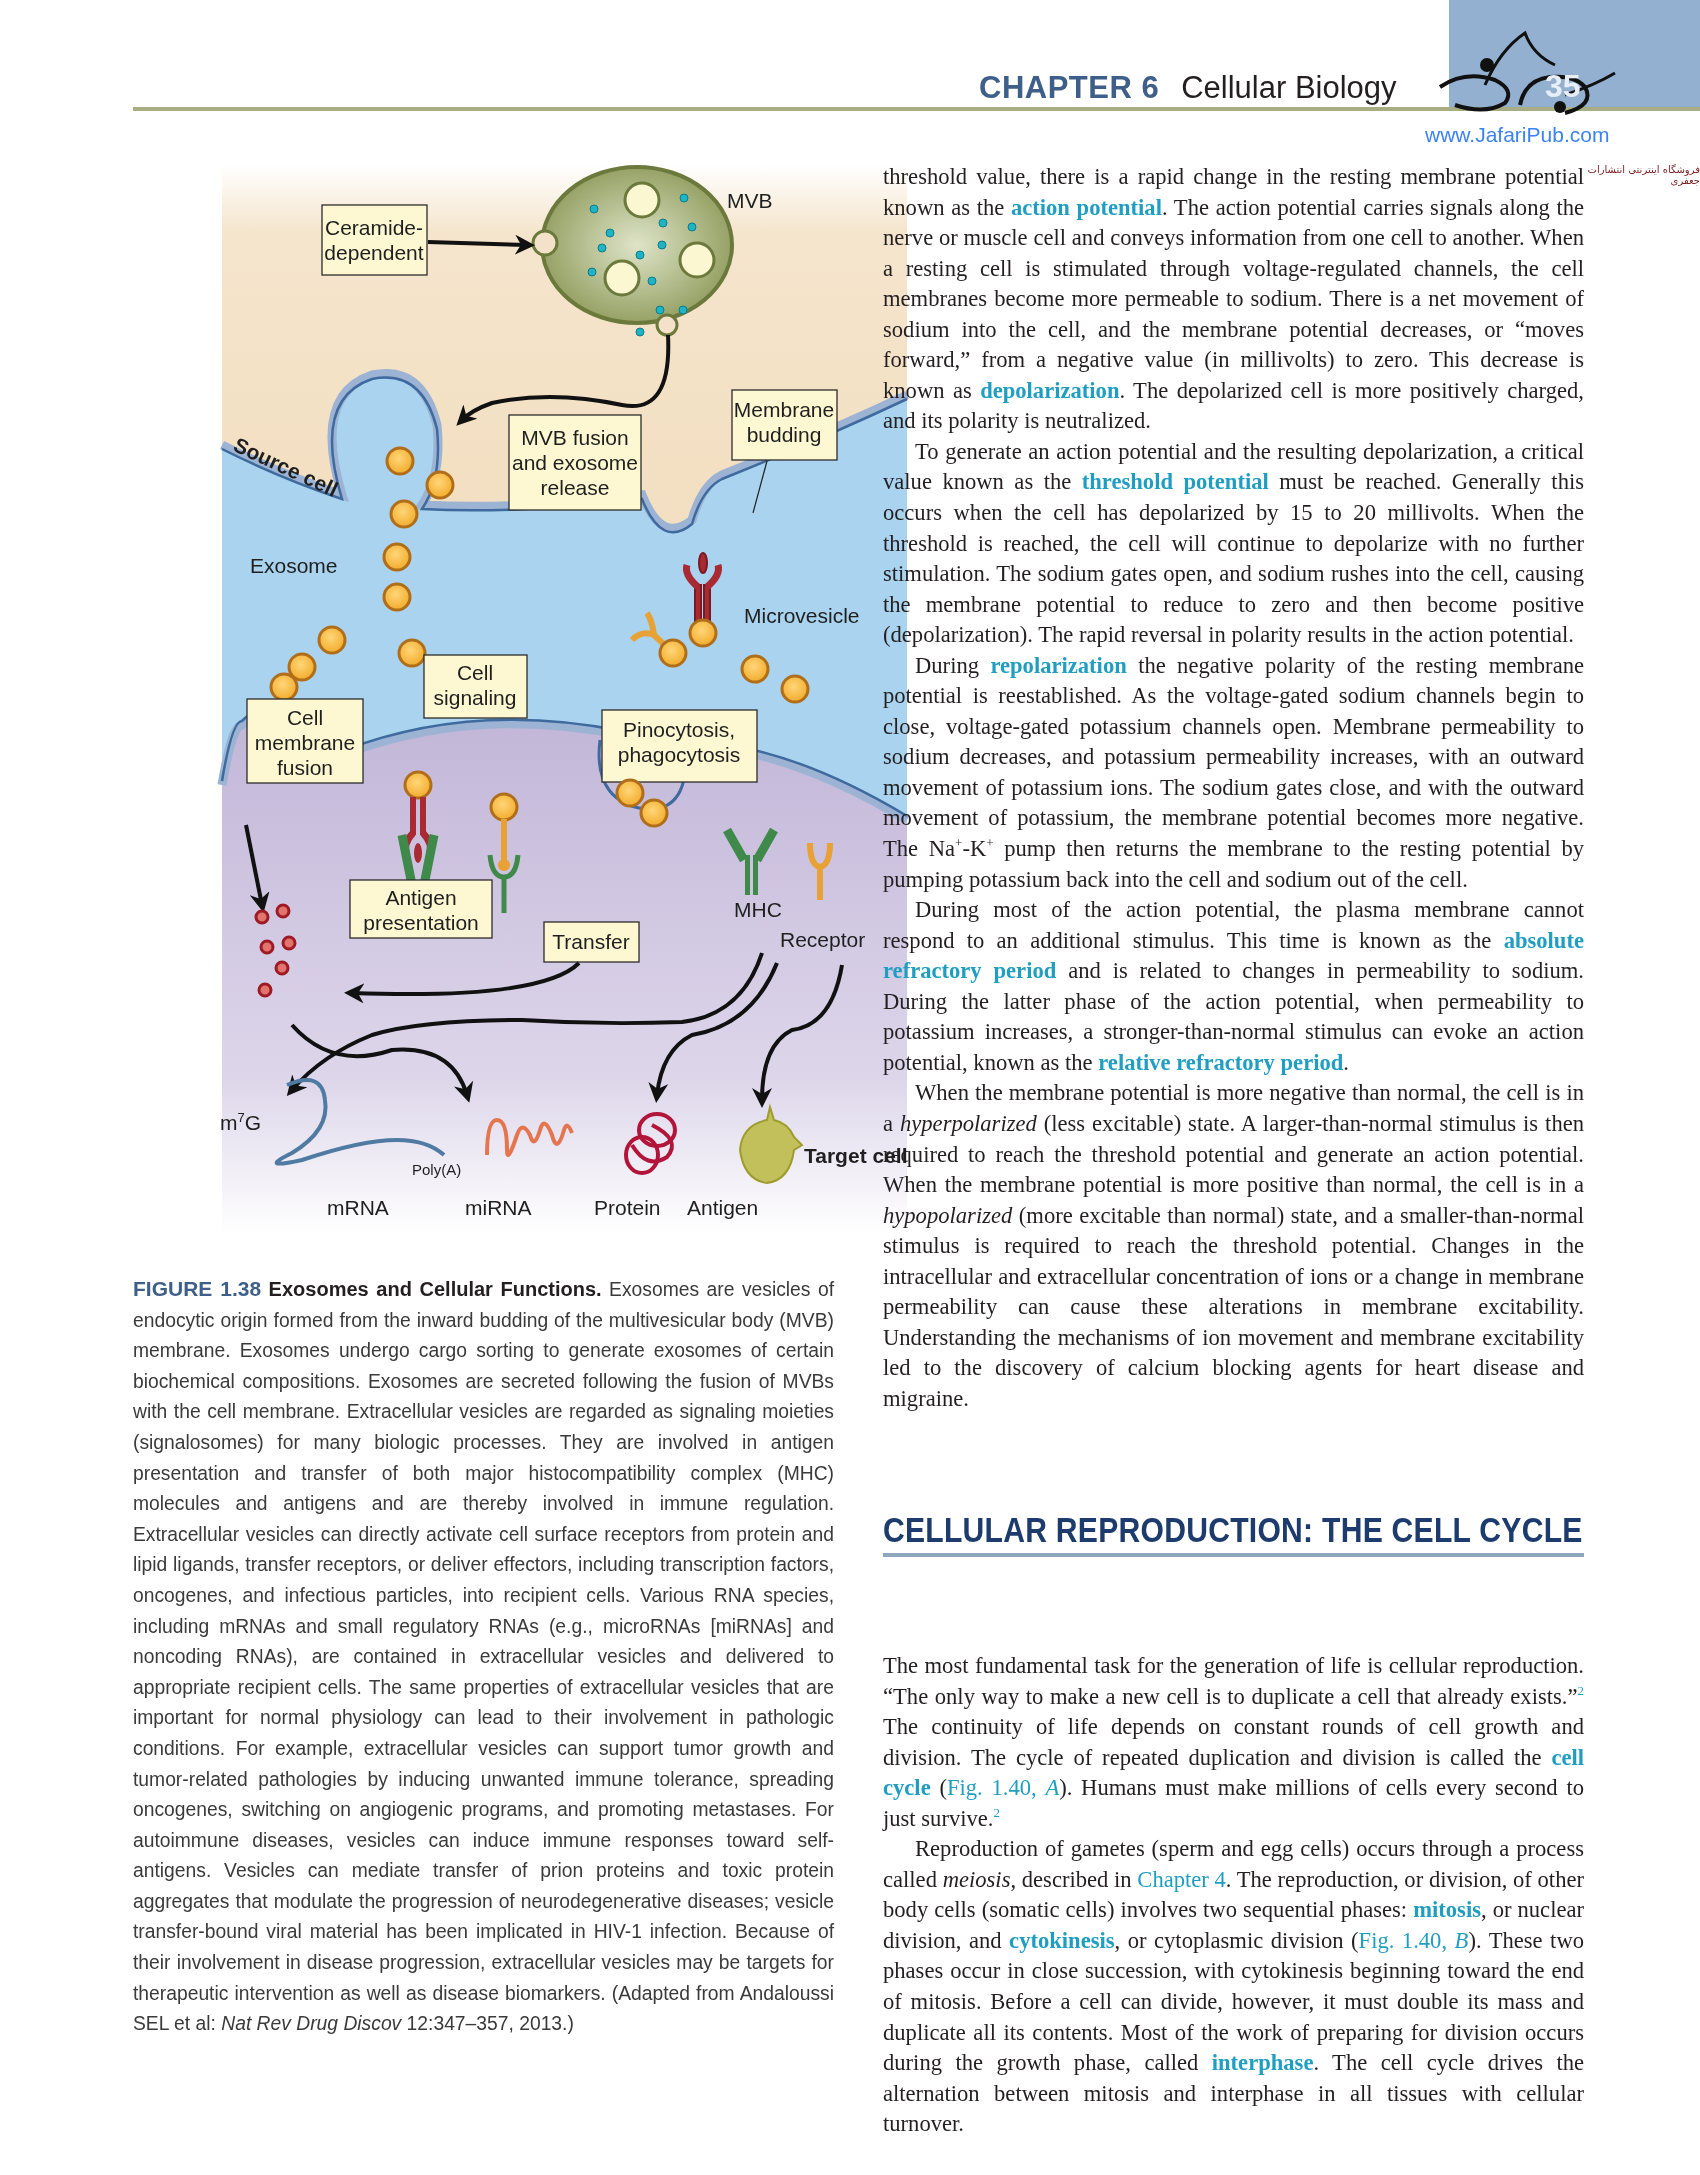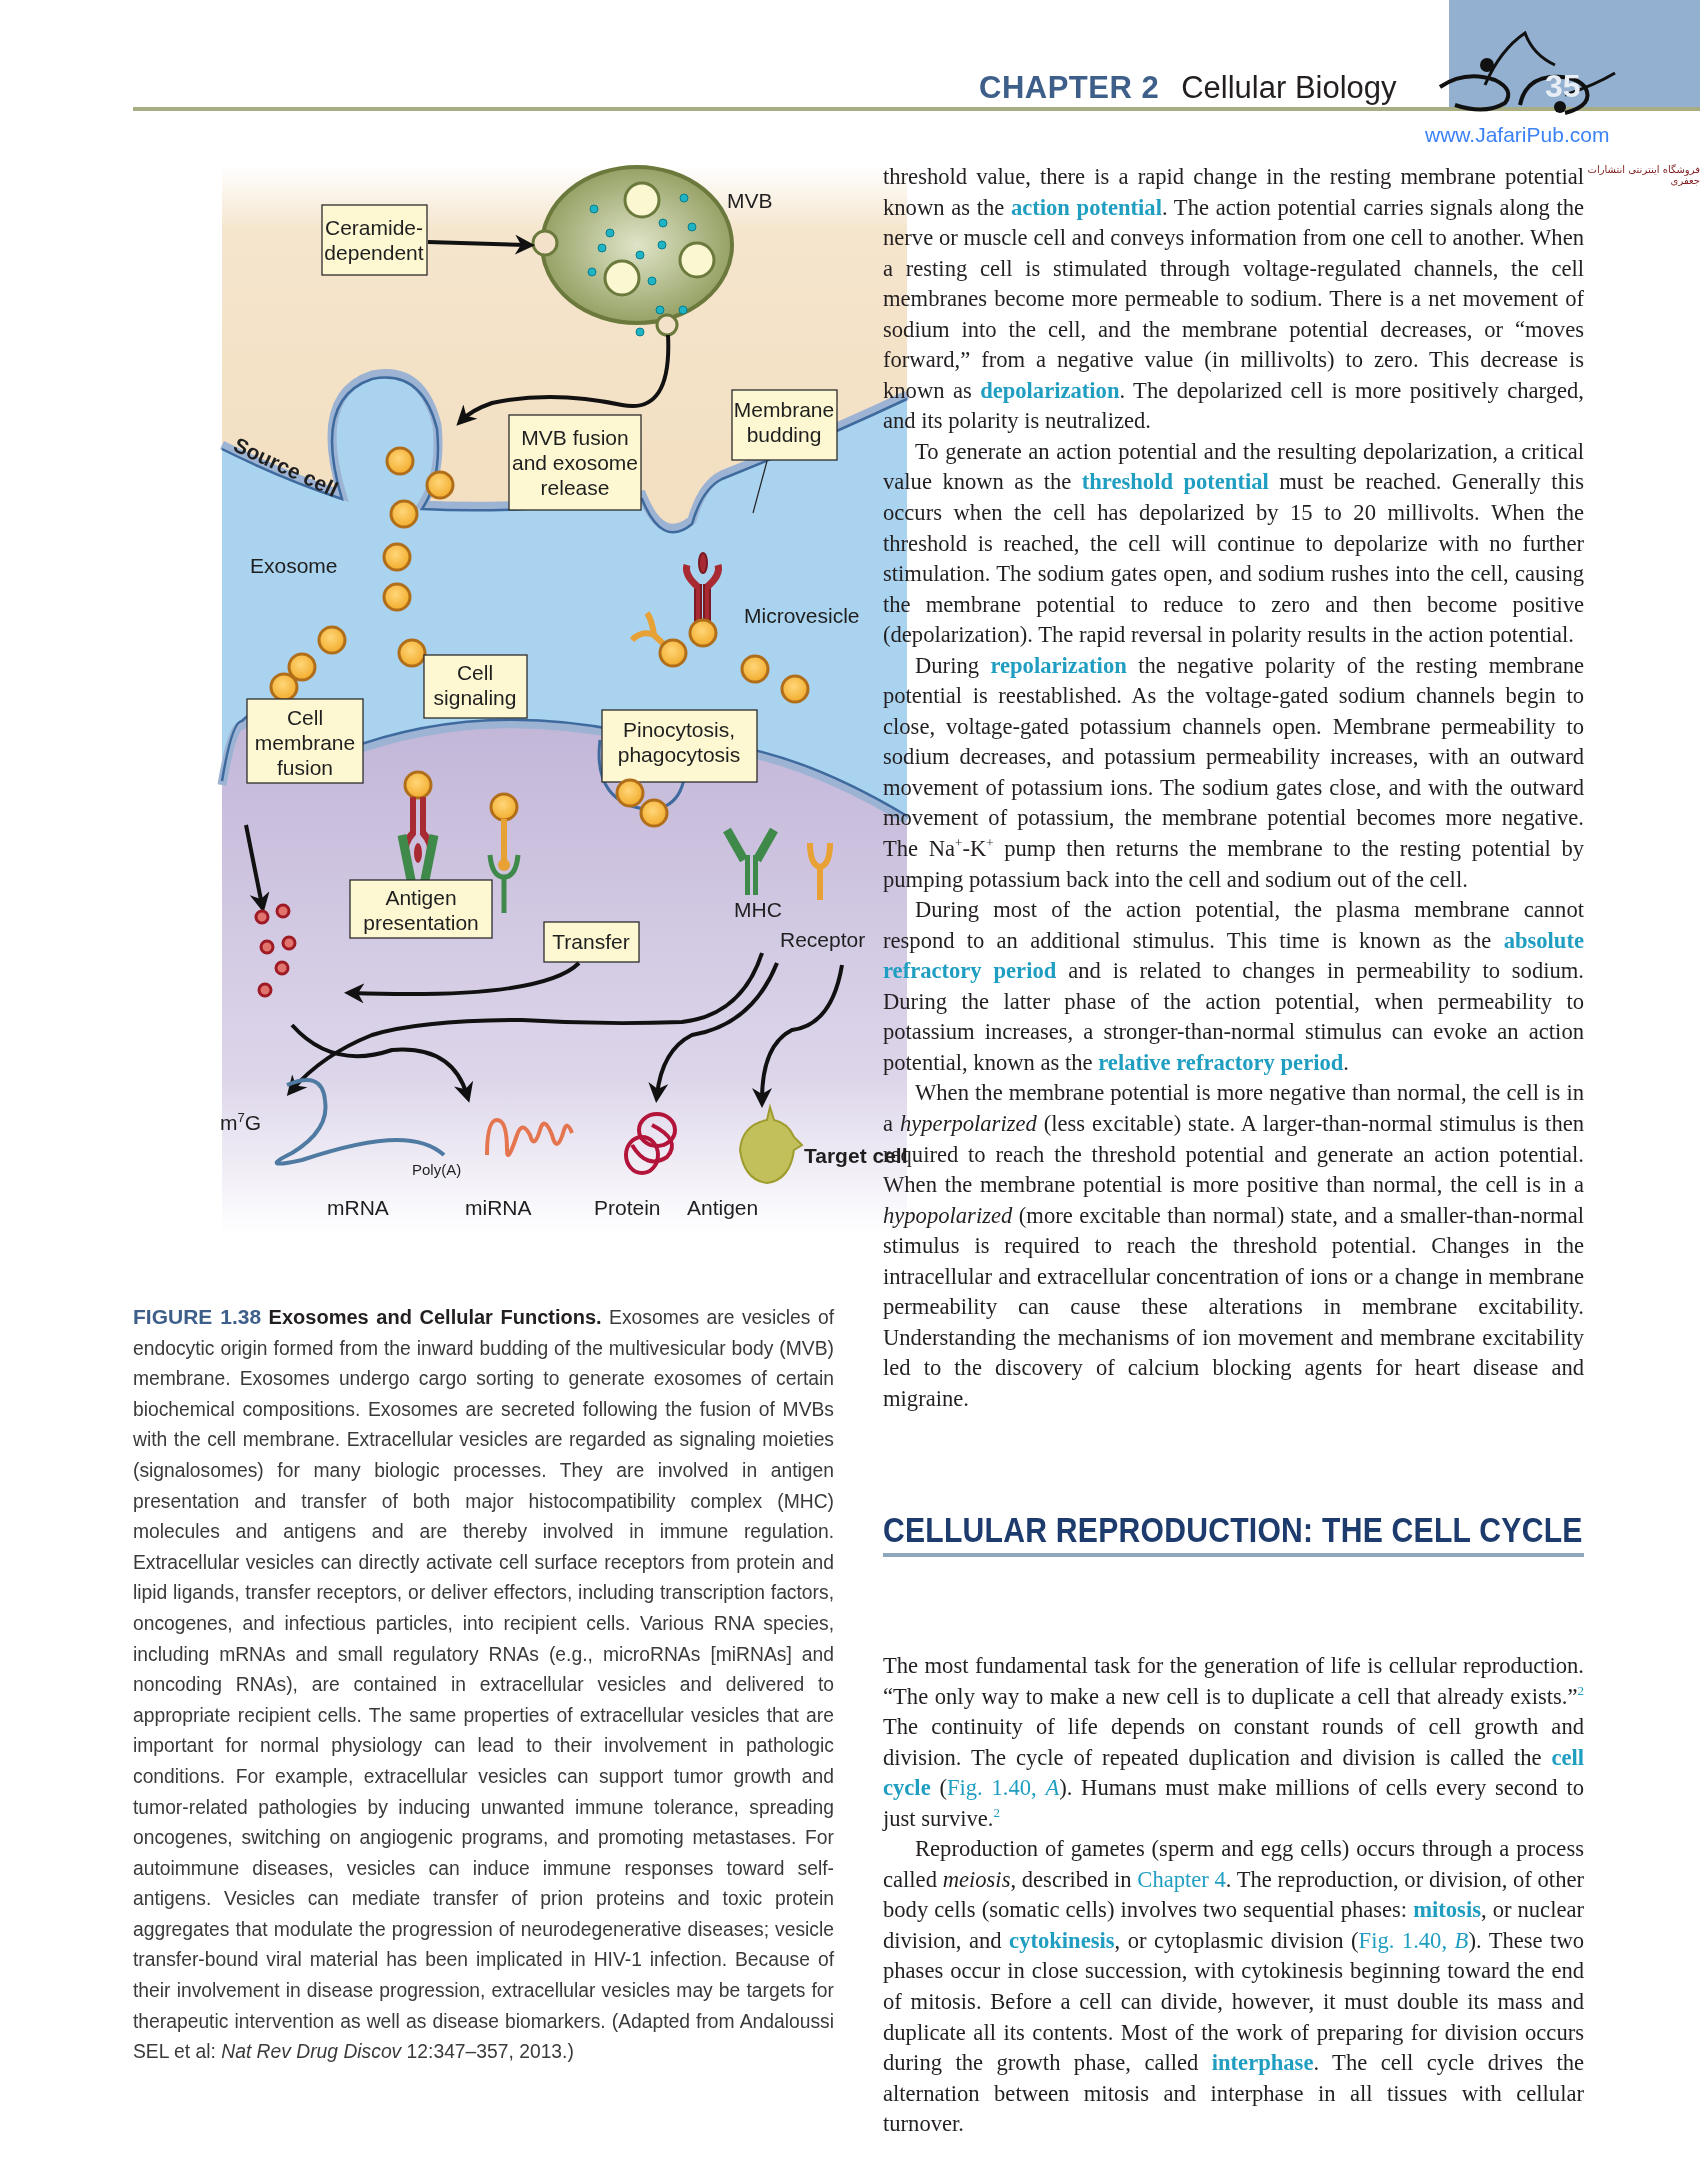--- a/index.html
+++ b/index.html
@@ -19,42 +19,42 @@
   
   .figure { position:absolute; left:150px; top:165px; width:829px; height:1070px; }
   .figure svg { width:100%; height:100%; display:block; }
   .lbl { font-family:"Liberation Sans", sans-serif; font-size:21px; fill:#1f1f1f; }
   .lbl-sm { font-family:"Liberation Sans", sans-serif; font-size:15px; fill:#1f1f1f; }
   .lbl-b { font-family:"Liberation Sans", sans-serif; font-size:21px; font-weight:bold; fill:#1f1f1f; }
   .box { fill:#fdf8d2; stroke:#2b2b2b; stroke-width:1.3; }
   .arrow { fill:none; stroke:#111; stroke-width:4; }
 
   
-  .caption { position:absolute; left:133px; top:1274px; width:701px; font-family:"Liberation Sans", sans-serif; font-size:19.3px; line-height:30.6px; color:#3a3a3a; text-align:justify; transform-origin:left top;margin-top:28px; }
+  .caption { position:absolute; left:133px; top:1274px; width:701px; font-family:"Liberation Sans", sans-serif; font-size:19.3px; line-height:30.6px; color:#3a3a3a; text-align:justify; transform-origin:left top; }
   .caption .fig-num { color:#3e5f8a; font-weight:bold; font-size:21px; }
   .caption .fig-title { color:#231f20; font-weight:bold; font-size:20px; }
   .caption em { font-style:italic; }
 
   
   .col { position:absolute; left:883px; width:701px; font-size:22.6px; line-height:30.55px; text-align:justify; color:#231f20; }
   .col p { margin:0; text-indent:32px; hyphens:manual; }
   .col p.noindent { text-indent:0; }
   .term { color:#1f9ec2; font-weight:bold;margin-top:30px; }
   .xref { color:#1f9ec2; }
   sup { font-size:13px; line-height:0; vertical-align:super; }
   .section-head { position:absolute; left:883px; top:1510px; width:707px; font-family:"Liberation Sans", sans-serif; font-weight:bold; font-size:35px; color:#1d3c6d; letter-spacing:0.3px; transform:scaleX(0.86); transform-origin:left; white-space:nowrap; }
   .section-rule { position:absolute; left:883px; top:1553px; width:701px; height:4px; background:#8fa7bd; }
 </style>
 </head>
 <body>
 
 <div class="corner-block"></div>
 <div class="header-rule"></div>
 <div class="running-head">
-  <span class="chap">CHAPTER 2</span><span class="title">Cellular Biology</span>
+  <span class="chap">CHAPTER 6</span><span class="title">Cellular Biology</span>
 </div>
 <svg class="wm-logo" viewBox="0 0 200 100">
   <path d="M60 60 Q75 25 100 8 Q108 30 130 40" fill="none" stroke="#111" stroke-width="3"></path>
   <path d="M15 62 Q40 45 70 55 Q90 65 80 78 Q60 90 30 80" fill="none" stroke="#111" stroke-width="4"></path>
   <path d="M95 80 Q100 55 125 52 Q150 50 160 62 Q170 80 140 88" fill="none" stroke="#111" stroke-width="4"></path>
   <path d="M140 70 Q170 60 190 48" fill="none" stroke="#111" stroke-width="3"></path>
   <circle cx="62" cy="40" r="7" fill="#111"></circle>
   <circle cx="135" cy="82" r="6" fill="#111"></circle>
 </svg>
 <div class="page-number">35</div>

